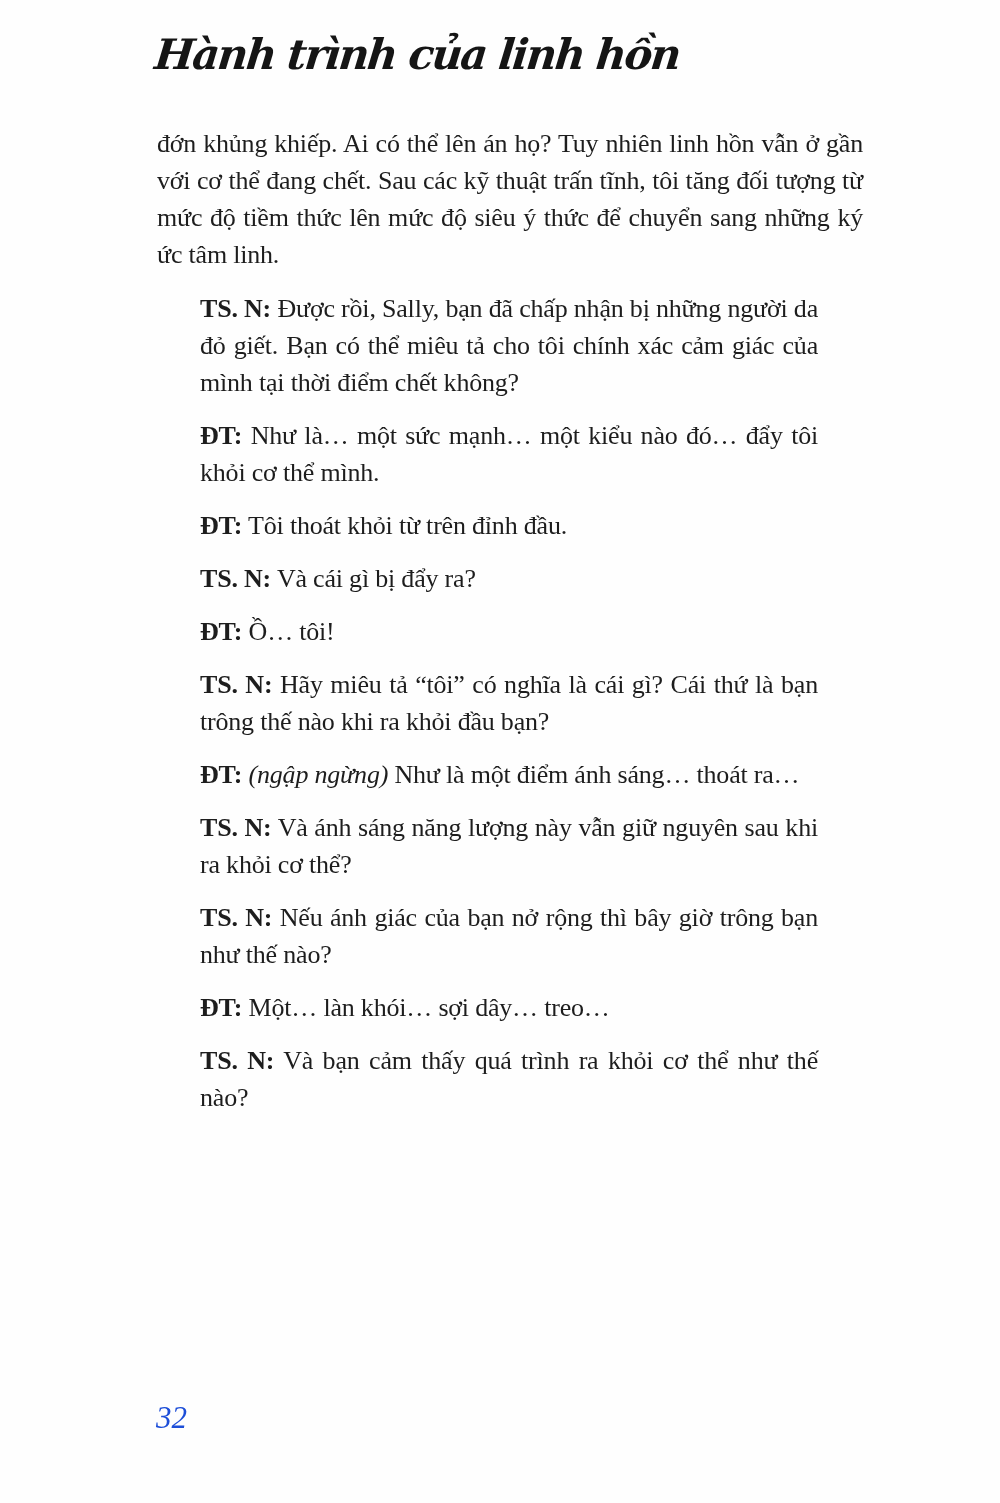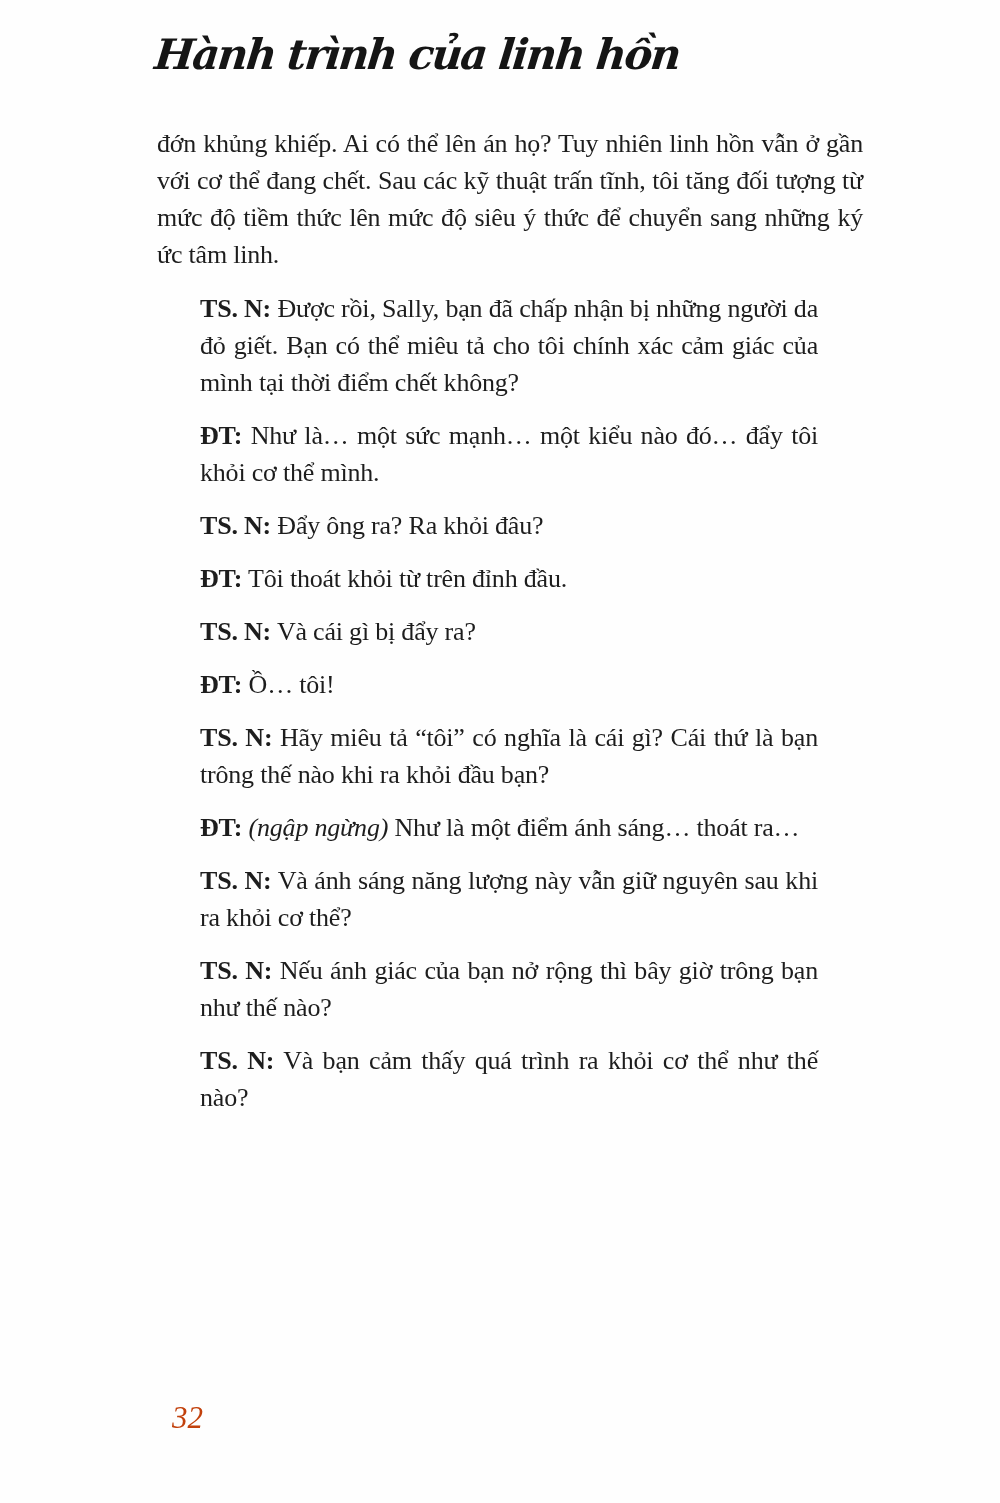--- a/index.html
+++ b/index.html
@@ -38,59 +38,59 @@
   }
   .dlg{
     margin:8px 0 16px 43px;
     width:618px;
     text-align:justify;
   }
   .spk{font-weight:bold;}
   .ital{font-style:italic;}
   .page-number{
     position:absolute;
-    left:172px;top:1400px;
+    left:156px;top:1400px;
     font-size:31px;
     font-style:italic;
-    color:#c2410c;
+    color:#1d4ed8;
   }
 </style>
 </head>
 <body>
 
 <div class="page">
 
   <div class="running-header">Hành trình của linh hồn</div>
 
   <div class="content">
     <p class="intro">đớn khủng khiếp. Ai có thể lên án họ? Tuy nhiên linh hồn vẫn ở gần với cơ thể đang chết. Sau các kỹ thuật trấn tĩnh, tôi tăng đối tượng từ mức độ tiềm thức lên mức độ siêu ý thức để chuyển sang những ký ức tâm linh.</p>
 
     <div id="dialogue-list">
   <p class="dlg"><span class="spk">TS. N:</span><span class="ital"></span><span class="txt"> Được rồi, Sally, bạn đã chấp nhận bị những người da đỏ giết. Bạn có thể miêu tả cho tôi chính xác cảm giác của mình tại thời điểm chết không?</span></p>
 
   <p class="dlg"><span class="spk">ĐT:</span><span class="ital"></span><span class="txt"> Như là… một sức mạnh… một kiểu nào đó… đẩy tôi khỏi cơ thể mình.</span></p>
 
-  <p class="dlg"><span class="spk">TS. N:</span><span class="ital"></span><span class="txt"> Đẩy ông ra? Ra khỏi đâu?</span></p>
 
   <p class="dlg"><span class="spk">ĐT:</span><span class="ital"></span><span class="txt"> Tôi thoát khỏi từ trên đỉnh đầu.</span></p>
 
   <p class="dlg"><span class="spk">TS. N:</span><span class="ital"></span><span class="txt"> Và cái gì bị đẩy ra?</span></p>
 
   <p class="dlg"><span class="spk">ĐT:</span><span class="ital"></span><span class="txt"> Ồ… tôi!</span></p>
 
   <p class="dlg"><span class="spk">TS. N:</span><span class="ital"></span><span class="txt"> Hãy miêu tả “tôi” có nghĩa là cái gì? Cái thứ là bạn trông thế nào khi ra khỏi đầu bạn?</span></p>
 
   <p class="dlg"><span class="spk">ĐT:</span><span class="ital"> (ngập ngừng)</span><span class="txt"> Như là một điểm ánh sáng… thoát ra…</span></p>
 
 
 
   <p class="dlg"><span class="spk">TS. N:</span><span class="ital"></span><span class="txt"> Và ánh sáng năng lượng này vẫn giữ nguyên sau khi ra khỏi cơ thể?</span></p>
 
 
   <p class="dlg"><span class="spk">TS. N:</span><span class="ital"></span><span class="txt"> Nếu ánh giác của bạn nở rộng thì bây giờ trông bạn như thế nào?</span></p>
 
+  <p class="dlg"><span class="spk">ĐT:</span><span class="ital"></span><span class="txt"> Một… làn khói… sợi dây… treo…</span></p>
 
   <p class="dlg"><span class="spk">TS. N:</span><span class="ital"></span><span class="txt"> Và bạn cảm thấy quá trình ra khỏi cơ thể như thế nào?</span></p>
 </div>
   </div>
 
   <div class="page-number">32</div>
 </div>
 
 </body></html>

